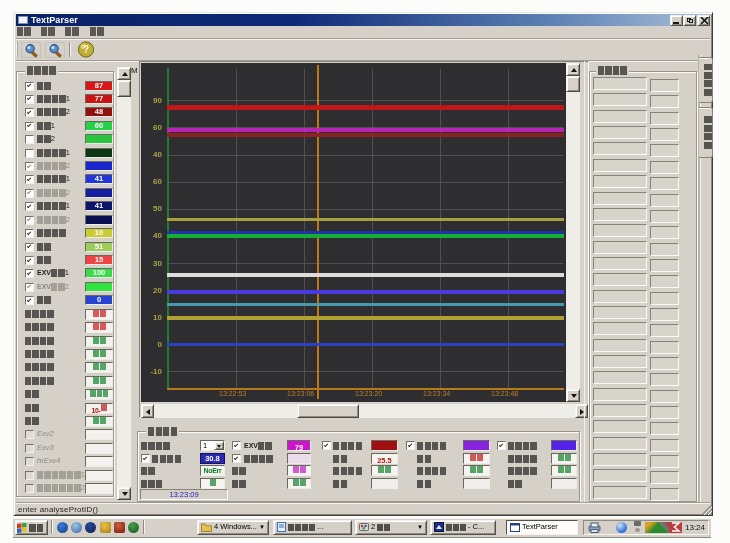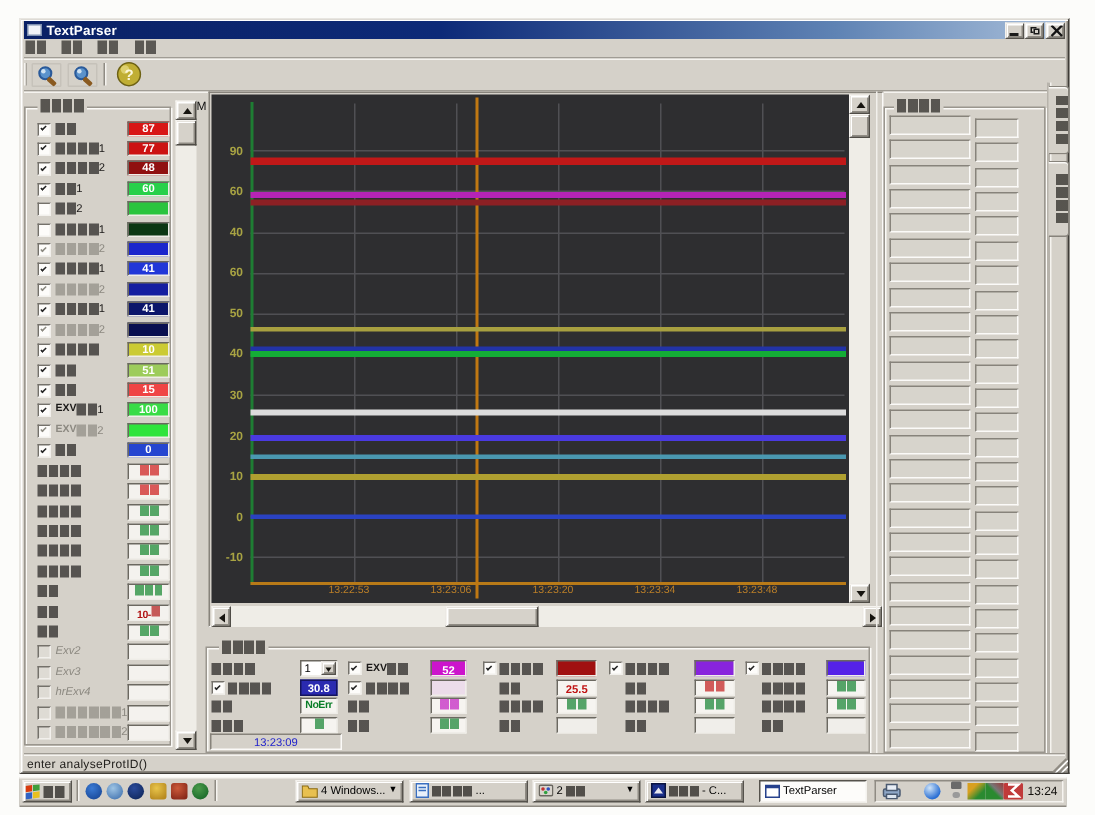--- a/index.html
+++ b/index.html
@@ -257,21 +257,21 @@
 <span class="cb" style="left:232px;top:441.0px">
     <u></u>
   </span>
 <div class="lb" style="left:244px;top:441.5px"><b style="color:#1b1918">EXV</b><i class="z" style="width:13.8px;height:8px;background:repeating-linear-gradient(90deg,currentColor 0 6.3px,transparent 6.3px 7.5px);color:#1b1918;"></i></div>
 <span class="cb" style="left:232px;top:454.0px">
     <u></u>
   </span>
 <div class="lb" style="left:244px;top:454.5px"><i class="z" style="width:28.8px;height:8px;background:repeating-linear-gradient(90deg,currentColor 0 6.3px,transparent 6.3px 7.5px);color:#1b1918;"></i></div>
 <div class="lb" style="left:232px;top:467.0px"><i class="z" style="width:13.8px;height:8px;background:repeating-linear-gradient(90deg,currentColor 0 6.3px,transparent 6.3px 7.5px);color:#1b1918;"></i></div>
 <div class="lb" style="left:232px;top:479.5px"><i class="z" style="width:13.8px;height:8px;background:repeating-linear-gradient(90deg,currentColor 0 6.3px,transparent 6.3px 7.5px);color:#1b1918;"></i></div>
-<div class="a" style="left:287px;top:440px;width:24px;height:11px;background:#cc14cc;border:1px solid;border-color:#6b6860 #efede8 #efede8 #6b6860;text-align:center;line-height:8.5px"><span style="color:#fff;font-size:7.5px;font-weight:bold;line-height:9px">52</span></div>
+<div class="a" style="left:287px;top:440px;width:24px;height:11px;background:#cc14cc;border:1px solid;border-color:#6b6860 #efede8 #efede8 #6b6860;text-align:center;line-height:8.5px"><span style="color:#fff;font-size:7.5px;font-weight:bold;line-height:9px">79</span></div>
 <div class="a" style="left:287px;top:452.5px;width:24px;height:11px;background:#ecdcea;border:1px solid;border-color:#6b6860 #efede8 #efede8 #6b6860;text-align:center;line-height:8.5px"></div>
 <div class="a" style="left:287px;top:465px;width:24px;height:11px;background:#f6f4f0;border:1px solid;border-color:#6b6860 #efede8 #efede8 #6b6860;text-align:center;line-height:8.5px"><i class="z" style="width:13.0px;height:7px;background:repeating-linear-gradient(90deg,currentColor 0 6px,transparent 6px 7px);color:#c015c0;"></i></div>
 <div class="a" style="left:287px;top:477.5px;width:24px;height:11px;background:#f6f4f0;border:1px solid;border-color:#6b6860 #efede8 #efede8 #6b6860;text-align:center;line-height:8.5px"><i class="z" style="width:13.0px;height:7px;background:repeating-linear-gradient(90deg,currentColor 0 6px,transparent 6px 7px);color:#0a7e28;"></i></div>
 <span class="cb" style="left:322px;top:441.0px">
     <u></u>
   </span>
 <div class="lb" style="left:333px;top:441.5px"><i class="z" style="width:28.8px;height:8px;background:repeating-linear-gradient(90deg,currentColor 0 6.3px,transparent 6.3px 7.5px);color:#1b1918;"></i></div>
 <div class="lb" style="left:333px;top:454.5px"><i class="z" style="width:13.8px;height:8px;background:repeating-linear-gradient(90deg,currentColor 0 6.3px,transparent 6.3px 7.5px);color:#1b1918;"></i></div>
 <div class="lb" style="left:333px;top:467.0px"><i class="z" style="width:28.8px;height:8px;background:repeating-linear-gradient(90deg,currentColor 0 6.3px,transparent 6.3px 7.5px);color:#1b1918;"></i></div>
 <div class="lb" style="left:333px;top:479.5px"><i class="z" style="width:13.8px;height:8px;background:repeating-linear-gradient(90deg,currentColor 0 6.3px,transparent 6.3px 7.5px);color:#1b1918;"></i></div>

